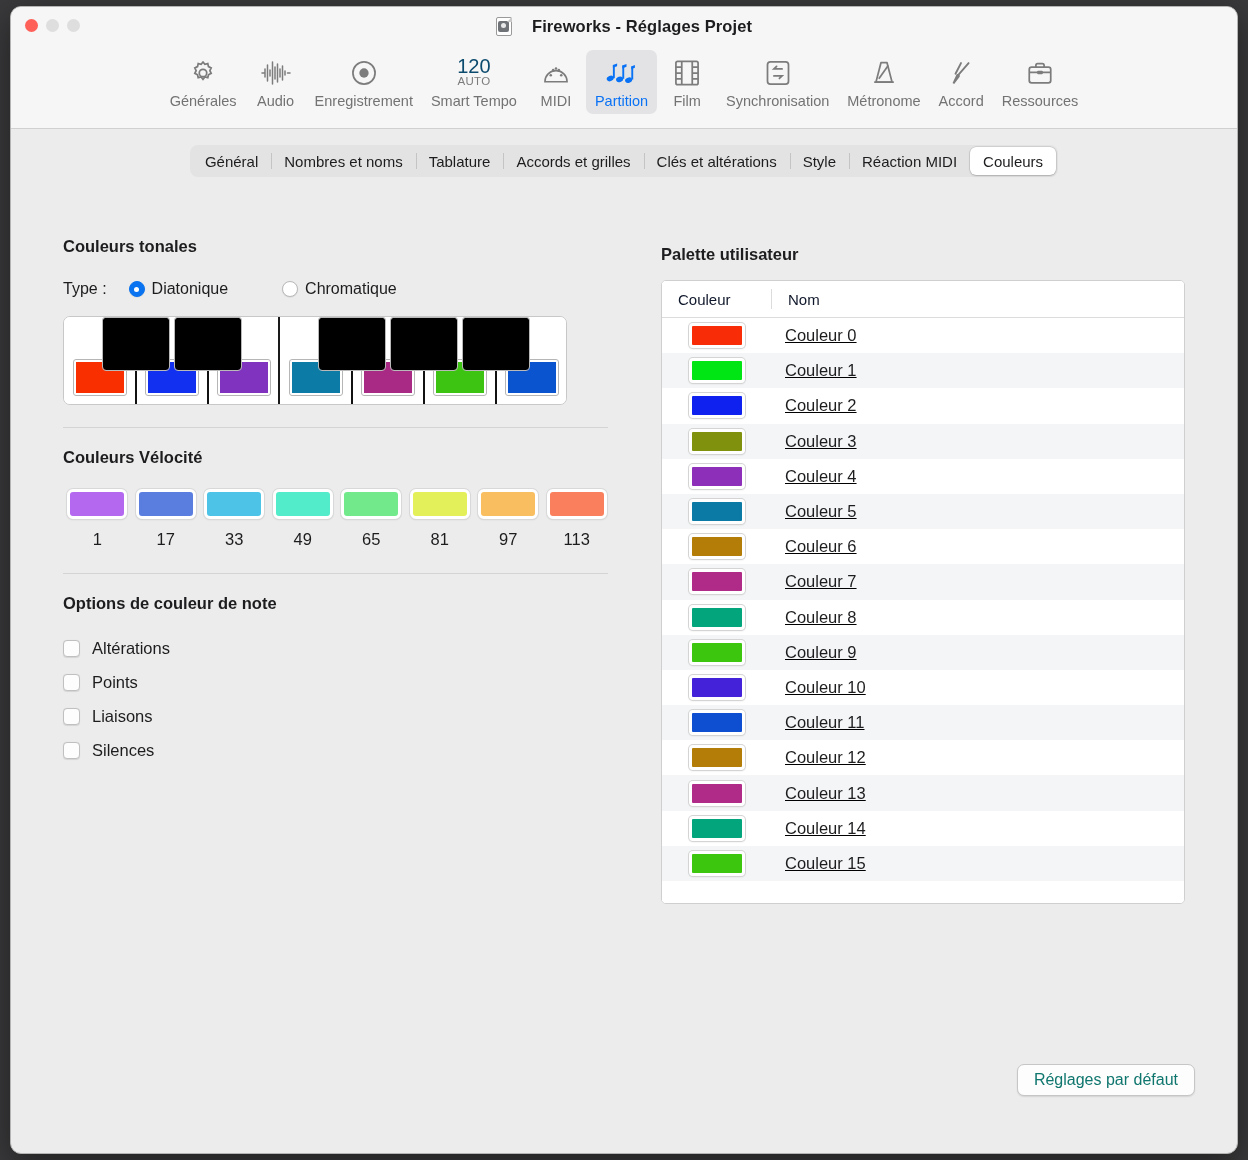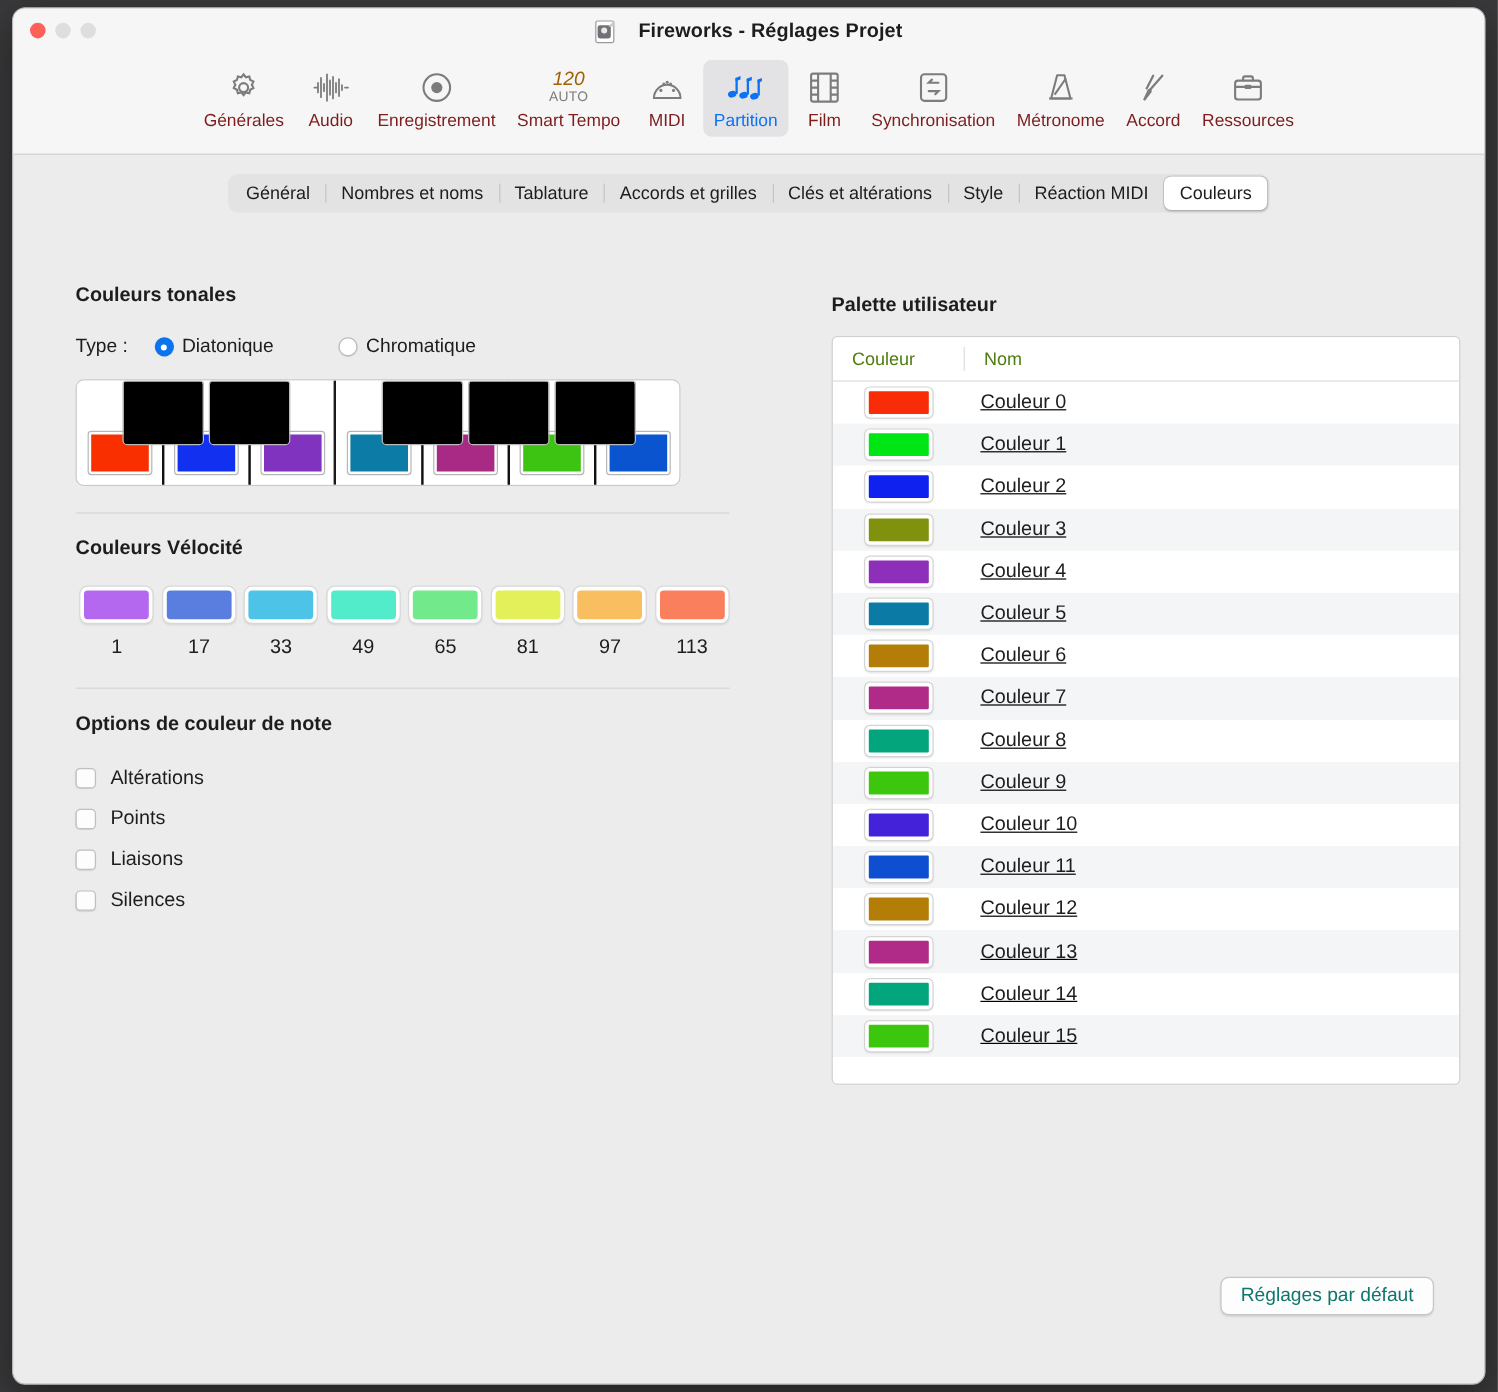--- a/index.html
+++ b/index.html
@@ -82,26 +82,26 @@
     display: flex; flex-direction: column; align-items: center;
     gap: 3px;
     cursor: default;
   }
   .tb-item .ic {
     height: 34px; width: 40px;
     display: flex; align-items: center; justify-content: center;
     color: #7c7c7c;
   }
   .tb-item .lbl {
-    font-size: 14.5px; color: #7f1d1d; white-space: nowrap;
+    font-size: 14.5px; color: #737373; white-space: nowrap;
   }
   .tb-item.active { background: #e3e3e5; }
   .tb-item.active .ic { color: #0a72f5; }
   .tb-item.active .lbl { color: #0a72f5; }
-  .tempo-num { font-size: 16px; font-weight: 500; line-height: 17px; color:#a16207;font-style:italic;}
+  .tempo-num { font-size: 20px; font-weight: 500; line-height: 17px; color:#0c4a6e;}
   .tempo-auto { font-size: 11.5px; line-height: 13px; color:#7c7c7c; letter-spacing:.3px;}
 
   
   .tabstrip-wrap {
     display: flex; justify-content: center;
     padding: 16px 0 8px;
   }
   .tabstrip {
     display: flex; align-items: stretch;
     background: #e3e3e3;
@@ -123,21 +123,21 @@
   .tab.selected {
     background: #ffffff;
     box-shadow: 0 0 0 .5px rgba(0,0,0,.16), 0 1px 2px rgba(0,0,0,.17);
     z-index: 2;
   }
   .tab.selected:before { display: none; }
 
   
   .content { position: relative; height: 945px; }
   .col-left  { position: absolute; left: 52px; top: 52px; width: 560px; }
-  .col-right { position: absolute; left: 650px; top: 52px; width: 535px; margin-left: 32px; }
+  .col-right { position: absolute; left: 650px; top: 52px; width: 535px; }
 
   .sec-title {
     font-size: 16.5px; font-weight: bold; color: #1d1d1f;
   }
   .hr { height: 1px; background: #d4d4d4; margin: 16px 0 0; }
 
   
   .radio-row { display: flex; align-items: center; gap: 12px; margin-top: 24px; }
   .radio-lbl-type { font-size: 16px; color: #1d1d1f; margin-right: 10px; }
   .radio { display: flex; align-items: center; gap: 7px; margin-right: 42px; }
@@ -218,21 +218,21 @@
     background: #ffffff;
     border: 1px solid #cfcfcf;
     border-radius: 5px;
     overflow: hidden;
   }
   .thead {
     display: flex; height: 37px; align-items: center;
     background: #fff; border-bottom: 1px solid #dcdcdc;
   }
   .th {
-    font-size: 15px; color: #4d7c0f; padding-left: 16px;
+    font-size: 15px; color: #0f172a; padding-left: 16px;
     display: flex; align-items: center; height: 100%;
   }
   .th.c1 { width: 110px; position: relative; }
   .th.c1:after {
     content:""; position:absolute; right:0; top:8px; bottom:8px;
     width:1px; background:#dcdcdc;
   }
   .trow {
     display: flex; align-items: center; height: 35.2px; text-decoration: underline;
   }

